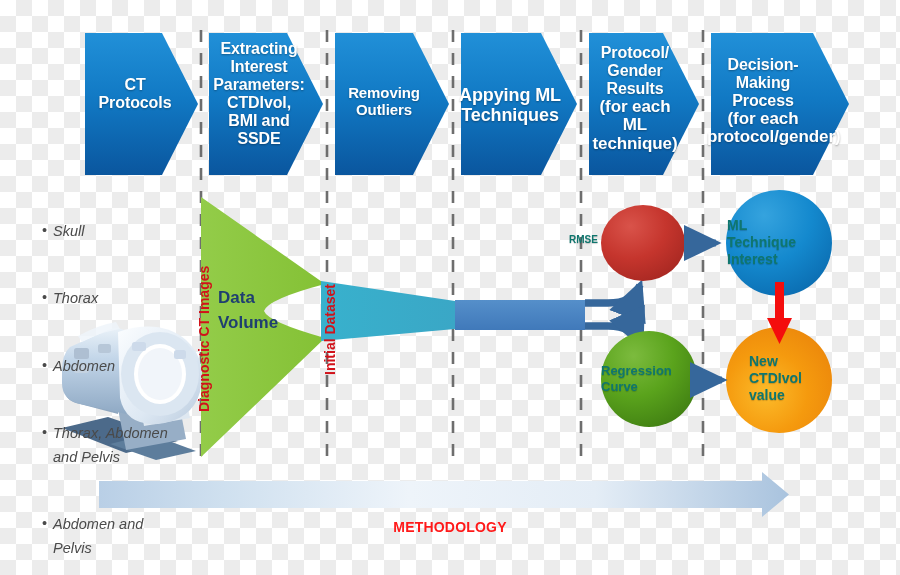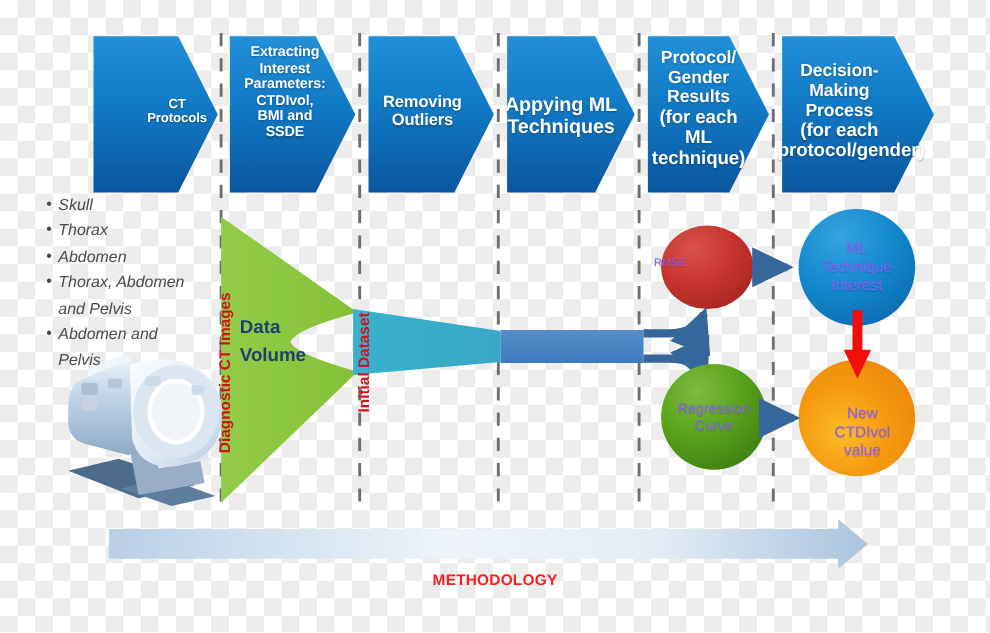--- a/index.html
+++ b/index.html
@@ -60,20 +60,21 @@
     width: 140px;
     font-style: italic;
     font-size: 14.5px;
     color: #4a4a4a;
     line-height: 1.62;
   }
   #bullets .bullet-item {
     position: relative;
     padding-left: 11px;
     margin-bottom: 0px;
+    margin-top: 44px;
   }
   #bullets .bullet-item:before {
     content: "\2022";
     position: absolute;
     left: 0;
     top: -1px;
     font-style: normal;
   }
   
   .vlabel {
@@ -94,23 +95,22 @@
     width: 96px;
     color: #1f3f70;
     font-weight: bold;
     font-size: 17px;
     line-height: 1.45;
     pointer-events: none;
   }
   
   .circle-label {
     position: absolute;
-    text-align: center;
-    color: #8b5cf6;
-    font-weight: normal;
+    color: #0f766e;
+    font-weight: bold;
     line-height: 1.2;
     pointer-events: none;
     text-shadow: 0 1px 1px rgba(0,0,0,.18);
   }
   
   #methodology-label {
     position: absolute;
     left: 0;
     top: 487px;
     width: 900px;
@@ -264,26 +264,26 @@
       <rect x="98" y="344" width="13" height="9" rx="2.5" fill="#b7c7d8"></rect>
       <rect x="132" y="342" width="14" height="9" rx="2.5" fill="#cddaea"></rect>
       <rect x="174" y="350" width="12" height="9" rx="2.5" fill="#cddaea"></rect>
 
       <path d="M78,336 Q98,325 116,322 L120,329 Q100,332 82,342 Z" fill="#eef4fa" opacity=".85"></path>
     </g>
 
     <path d="M99,481 L762,481 L762,472 L789,494.5 L762,517 L762,508 L99,508 Z" fill="url(#gMethod)"></path>
   </svg>
 
-  <div class="chev-label" style="left:85px; top:88px; width:100px; font-size:12px;padding-left:26px;">
+  <div class="chev-label" style="left:85px; top:76px; width:100px; font-size:16px;">
     <span>CT</span><br>
     <span>Protocols</span>
   </div>
 
-  <div class="chev-label" style="left:207px; top:40px; width:104px; font-size:13px;">
+  <div class="chev-label" style="left:207px; top:40px; width:104px; font-size:16px;">
     <span>Extracting</span><br>
     <span>Interest</span><br>
     <span>Parameters:</span><br>
     <span>CTDIvol,</span><br>
     <span>BMI and</span><br>
     <span>SSDE</span>
   </div>
 
   <div class="chev-label" style="left:333px; top:85px; width:102px; font-size:15px;">
     <span>Removing</span><br>
@@ -335,21 +335,21 @@
     <span>Regression</span><br>
     <span>Curve</span>
   </div>
 
   <div class="circle-label" style="left:727px; top:217px; width:104px; font-size:14px;">
     <span>ML</span><br>
     <span>Technique</span><br>
     <span>Interest</span>
   </div>
 
-  <div class="circle-label" style="left:727px; top:367px; width:114px; font-size:14px;">
+  <div class="circle-label" style="left:727px; top:353px; width:114px; font-size:14px;padding-left:22px;">
     <span>New</span><br>
     <span>CTDIvol</span><br>
     <span>value</span>
   </div>
 
   <div id="methodology-label">METHODOLOGY</div>
 
 </div>
 
 </body></html>

